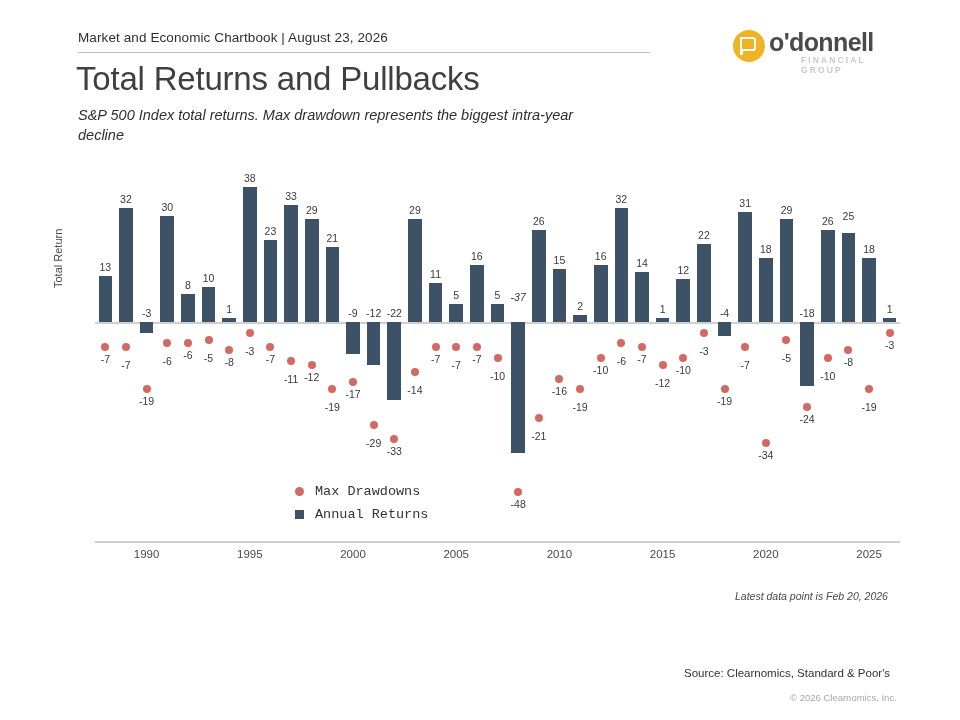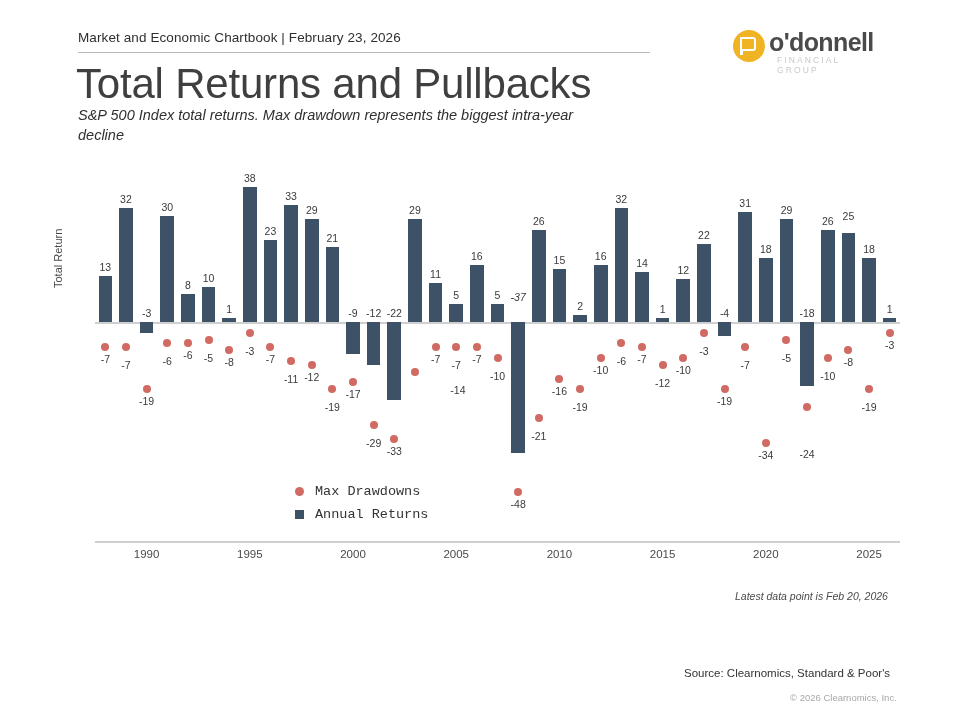--- a/index.html
+++ b/index.html
@@ -14,21 +14,21 @@
   .kicker{
     position:absolute;left:78px;top:30px;width:572px;
     font-size:13.5px;color:#2f2f2f;letter-spacing:.1px;
   }
   .rule{
     position:absolute;left:78px;top:52px;width:572px;height:1px;
     background:#b9b9b9;
   }
   .title{
     position:absolute;left:76px;top:60px;
-    font-size:42px;font-weight:400;color:#3f3f3f;letter-spacing:-.2px;
+    font-size:33px;font-weight:400;color:#3f3f3f;letter-spacing:-.2px;
   }
   .subtitle{
     position:absolute;left:78px;top:106px;width:520px;
     font-size:14.5px;font-style:italic;color:#2f2f2f;line-height:1.35;
   }
 
   
   .logo{position:absolute;left:733px;top:28px;width:150px;height:42px;}
   .logo-mark{
     position:absolute;left:0;top:2px;width:32px;height:32px;border-radius:50%;
@@ -40,21 +40,21 @@
     box-sizing:border-box;background:#f0b323;
   }
   .logo-mark .dstem{
     position:absolute;left:7px;top:7px;width:2.5px;height:18px;background:#fff;
   }
   .logo-word{
     position:absolute;left:36px;top:0px;font-size:25px;font-weight:700;
     color:#4a4a4a;letter-spacing:-.6px;
   }
   .logo-sub{
-    position:absolute;left:44px;top:27px;font-size:8.5px;font-weight:400;
+    position:absolute;left:68px;top:27px;font-size:8.5px;font-weight:700;
     color:#c9c9c9;letter-spacing:2.1px;
   }
 
   
   #chart{position:absolute;left:0;top:150px;width:960px;height:420px;}
   .ylab{
     position:absolute;left:52px;top:288px;font-size:11px;color:#4a4a4a;
     transform:rotate(-90deg);transform-origin:left top;white-space:nowrap;
   }
   .legend{position:absolute;left:295px;top:480px;font-size:13.5px;color:#333;}
@@ -78,21 +78,21 @@
 
   .bar{position:absolute;background:#3d5266;}
   .dot{position:absolute;width:8px;height:8px;border-radius:50%;background:#d06a63;}
   .vlabel{position:absolute;font-size:10.5px;color:#3a3a3a;text-align:center;white-space:nowrap;}
 </style>
 </head>
 <body>
 
 <div class="page">
 
-  <div class="kicker">Market and Economic Chartbook | February 23, 2026</div>
+  <div class="kicker">Market and Economic Chartbook | August 23, 2026</div>
   <div class="rule"></div>
   <div class="title">Total Returns and Pullbacks</div>
   <div class="subtitle">S&amp;P 500 Index total returns. Max drawdown represents the biggest intra-year decline</div>
 
   <div class="logo">
     <div class="logo-mark">
         <div class="dstem"></div>
       </div>
     <div class="logo-word">o'donnell</div>
     <div class="logo-sub">FINANCIAL GROUP</div>
@@ -158,21 +158,21 @@
       <div class="vlabel" style="left: 358.654px; width: 30px; top: 157px;">-12</div>
       <div class="dot" style="left: 369.654px; top: 270.95px; background: rgb(208, 106, 99);"></div>
       <div class="vlabel" style="left: 358.654px; width: 30px; top: 286.95px;">-29</div>
       <div class="bar" style="left: 387.483px; width: 13.6231px; height: 78.1px; top: 172px; background: rgb(61, 82, 102);"></div>
       <div class="vlabel" style="left: 379.295px; width: 30px; top: 157px;">-22</div>
       <div class="dot" style="left: 390.295px; top: 285.15px; background: rgb(208, 106, 99);"></div>
       <div class="vlabel" style="left: 379.295px; width: 30px; top: 295.15px; text-align: center;">-33</div>
       <div class="bar" style="left: 408.124px; width: 13.6231px; height: 102.95px; top: 69.05px; background: rgb(61, 82, 102);"></div>
       <div class="vlabel" style="left: 399.936px; width: 30px; top: 54.05px;">29</div>
       <div class="dot" style="left: 410.936px; top: 217.7px; background: rgb(208, 106, 99);"></div>
-      <div class="vlabel" style="left: 399.936px; width: 30px; top: 233.7px; margin-left: 43px;">-14</div>
+      <div class="vlabel" style="left: 399.936px; width: 30px; top: 233.7px;">-14</div>
       <div class="bar" style="left: 428.765px; width: 13.6231px; height: 39.05px; top: 132.95px; background: rgb(61, 82, 102);"></div>
       <div class="vlabel" style="left: 420.577px; width: 30px; top: 117.95px;">11</div>
       <div class="dot" style="left: 431.577px; top: 192.85px; background: rgb(208, 106, 99);"></div>
       <div class="vlabel" style="left: 420.577px; width: 30px; top: 202.85px;">-7</div>
       <div class="bar" style="left: 449.406px; width: 13.6231px; height: 17.75px; top: 154.25px; background: rgb(61, 82, 102);"></div>
       <div class="vlabel" style="left: 441.218px; width: 30px; top: 139.25px;">5</div>
       <div class="dot" style="left: 452.218px; top: 192.85px; background: rgb(208, 106, 99);"></div>
       <div class="vlabel" style="left: 441.218px; width: 30px; top: 208.85px;">-7</div>
       <div class="bar" style="left: 470.047px; width: 13.6231px; height: 56.8px; top: 115.2px; background: rgb(61, 82, 102);"></div>
       <div class="vlabel" style="left: 461.859px; width: 30px; top: 100.2px;">16</div>
@@ -234,21 +234,21 @@
       <div class="vlabel" style="left: 750.833px; width: 30px; top: 93.1px;">18</div>
       <div class="dot" style="left: 761.833px; top: 288.7px; background: rgb(208, 106, 99);"></div>
       <div class="vlabel" style="left: 750.833px; width: 30px; top: 298.7px;">-34</div>
       <div class="bar" style="left: 779.663px; width: 13.6231px; height: 102.95px; top: 69.05px; background: rgb(61, 82, 102);"></div>
       <div class="vlabel" style="left: 771.474px; width: 30px; top: 54.05px;">29</div>
       <div class="dot" style="left: 782.474px; top: 185.75px; background: rgb(208, 106, 99);"></div>
       <div class="vlabel" style="left: 771.474px; width: 30px; top: 201.75px;">-5</div>
       <div class="bar" style="left: 800.304px; width: 13.6231px; height: 63.9px; top: 172px; background: rgb(61, 82, 102);"></div>
       <div class="vlabel" style="left: 792.115px; width: 30px; top: 157px;">-18</div>
       <div class="dot" style="left: 803.115px; top: 253.2px; background: rgb(208, 106, 99);"></div>
-      <div class="vlabel" style="left: 792.115px; width: 30px; top: 263.2px; margin-top: 35px;">-24</div>
+      <div class="vlabel" style="left: 792.115px; width: 30px; top: 263.2px;">-24</div>
       <div class="bar" style="left: 820.945px; width: 13.6231px; height: 92.3px; top: 79.7px; background: rgb(61, 82, 102);"></div>
       <div class="vlabel" style="left: 812.756px; width: 30px; top: 64.7px;">26</div>
       <div class="dot" style="left: 823.756px; top: 203.5px; background: rgb(208, 106, 99);"></div>
       <div class="vlabel" style="left: 812.756px; width: 30px; top: 219.5px;">-10</div>
       <div class="bar" style="left: 841.586px; width: 13.6231px; height: 88.75px; top: 83.25px; background: rgb(61, 82, 102);"></div>
       <div class="vlabel" style="left: 833.397px; width: 30px; top: 60px;">25</div>
       <div class="dot" style="left: 844.397px; top: 196.4px; background: rgb(208, 106, 99);"></div>
       <div class="vlabel" style="left: 833.397px; width: 30px; top: 206.4px;">-8</div>
       <div class="bar" style="left: 862.227px; width: 13.6231px; height: 63.9px; top: 108.1px; background: rgb(61, 82, 102);"></div>
       <div class="vlabel" style="left: 854.038px; width: 30px; top: 93.1px;">18</div>

